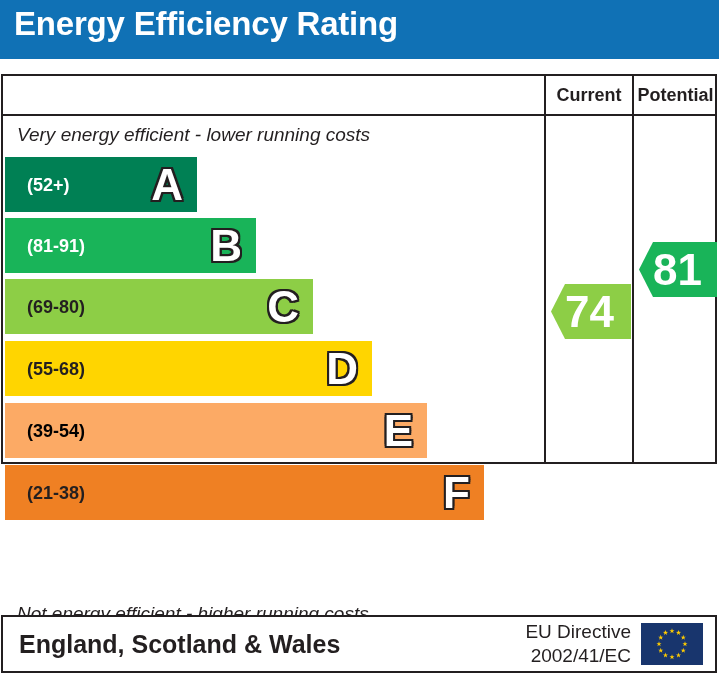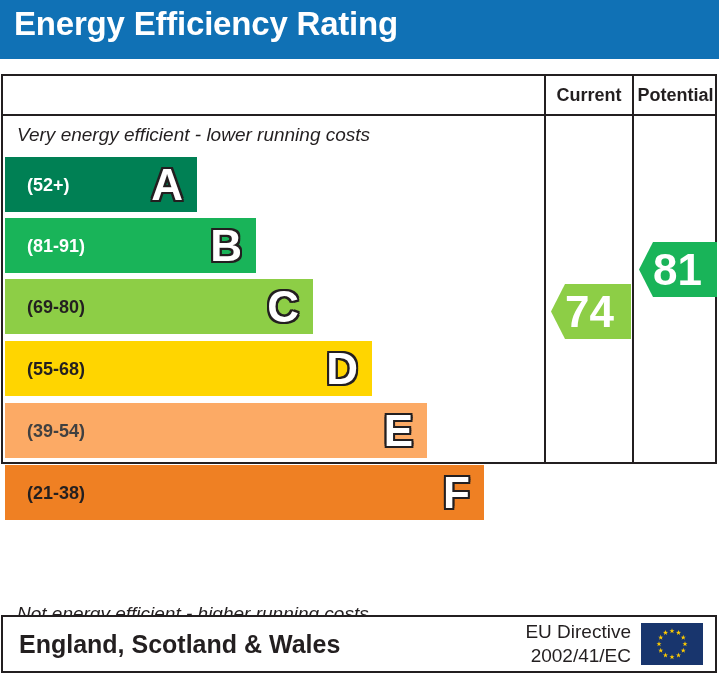--- a/index.html
+++ b/index.html
@@ -246,21 +246,21 @@
       <span class="band-range" style="color: rgb(35, 31, 32);">(69-80)</span>
       <span class="band-letter">C</span>
     </div>
 
     <div class="band" style="top: 265px; width: 367px; background: rgb(255, 213, 0); padding-left: 20px;">
       <span class="band-range" style="color: rgb(35, 31, 32);">(55-68)</span>
       <span class="band-letter">D</span>
     </div>
 
     <div class="band" style="top: 327px; width: 422px; background: rgb(252, 170, 101);">
-      <span class="band-range" style="color: #404040;">(39-54)</span>
+      <span class="band-range" style="color: #000000;">(39-54)</span>
       <span class="band-letter">E</span>
     </div>
 
     <div class="band" style="top: 389px; width: 479px; background: rgb(239, 128, 35);">
       <span class="band-range" style="color: rgb(35, 31, 32);">(21-38)</span>
       <span class="band-letter">F</span>
     </div>
 
 
     <div class="arrow" id="arrow-current" style="left: 548px; width: 80px; top: 208px; background: rgb(141, 206, 70);">

